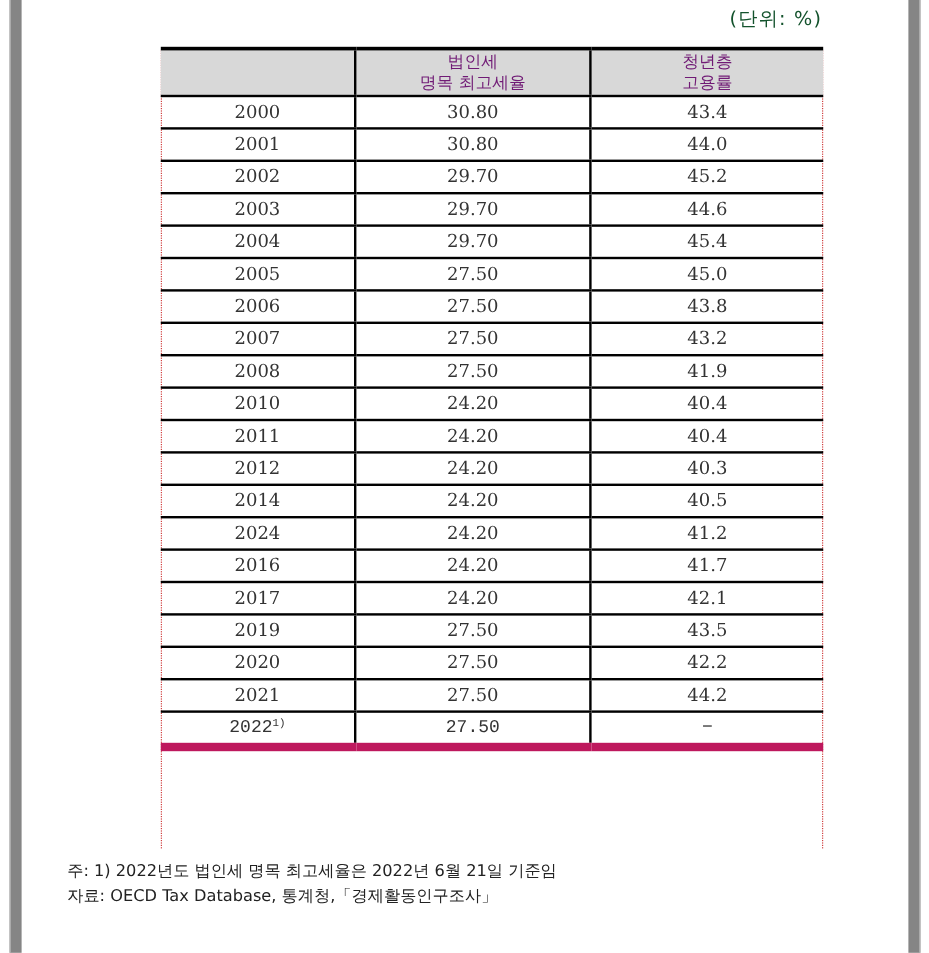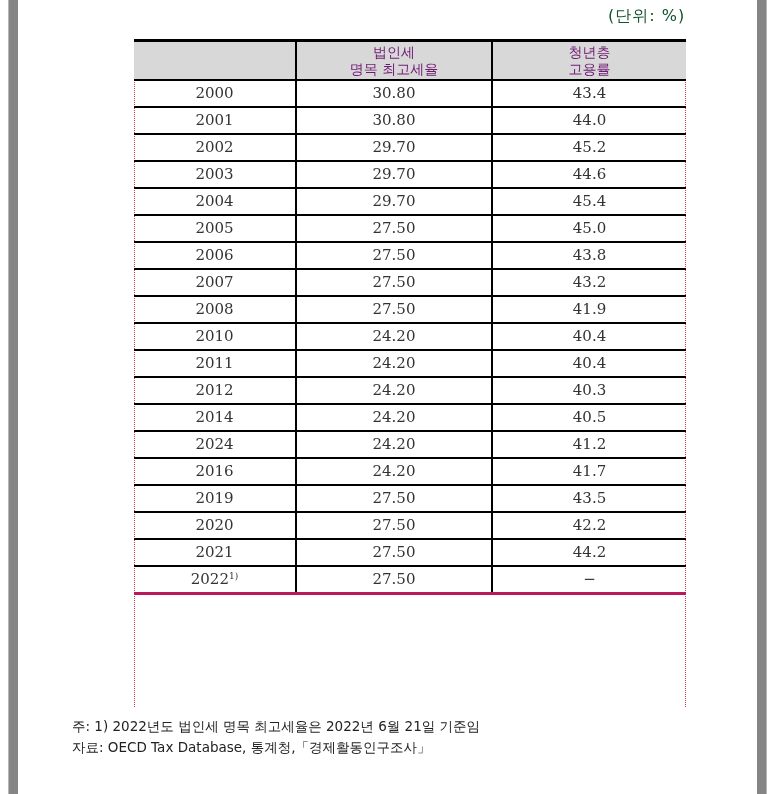--- a/index.html
+++ b/index.html
@@ -81,38 +81,38 @@
     .data-table tbody td {
       height: 25px;
       padding: 0;
       text-align: center;
       font-size: 15px;
       border-bottom: 2px solid #000;
       color: #333;
       line-height: 25px;
     }
     .data-table tbody tr:last-child td {
-      border-bottom: 3px solid #be185d;
+      border-bottom: 7px solid #be185d;
+      font-family: Liberation Mono, monospace;
     }
     .sup {
       font-size: 9px;
       vertical-align: 5px;
       line-height: 0;
     }
     .head-line { display: block; }
 
     .notes {
       position: absolute;
       left: 56px;
       top: 716px;
       font-family: "DejaVu Sans", sans-serif;
       font-size: 13.5px;
       line-height: 21px;
       color: #222;
-      margin-left: 16px;
     }
     .notes .indent { padding-left: 27px; }
     .notes .line { display: block; white-space: nowrap; }
   </style>
 </head>
 <body>
 
 <div class="page-edge left"></div>
 <div class="page-edge right"></div>
 
@@ -213,20 +213,25 @@
           <td><span>2024</span></td>
           <td>24.20</td>
           <td>41.2</td>
         </tr>
         <tr>
           <td><span>2016</span></td>
           <td>24.20</td>
           <td>41.7</td>
         </tr>
         <tr>
+          <td><span>2017</span></td>
+          <td>24.20</td>
+          <td>42.1</td>
+        </tr>
+        <tr>
           <td><span>2019</span></td>
           <td>27.50</td>
           <td>43.5</td>
         </tr>
         <tr>
           <td><span>2020</span></td>
           <td>27.50</td>
           <td>42.2</td>
         </tr>
         <tr>

